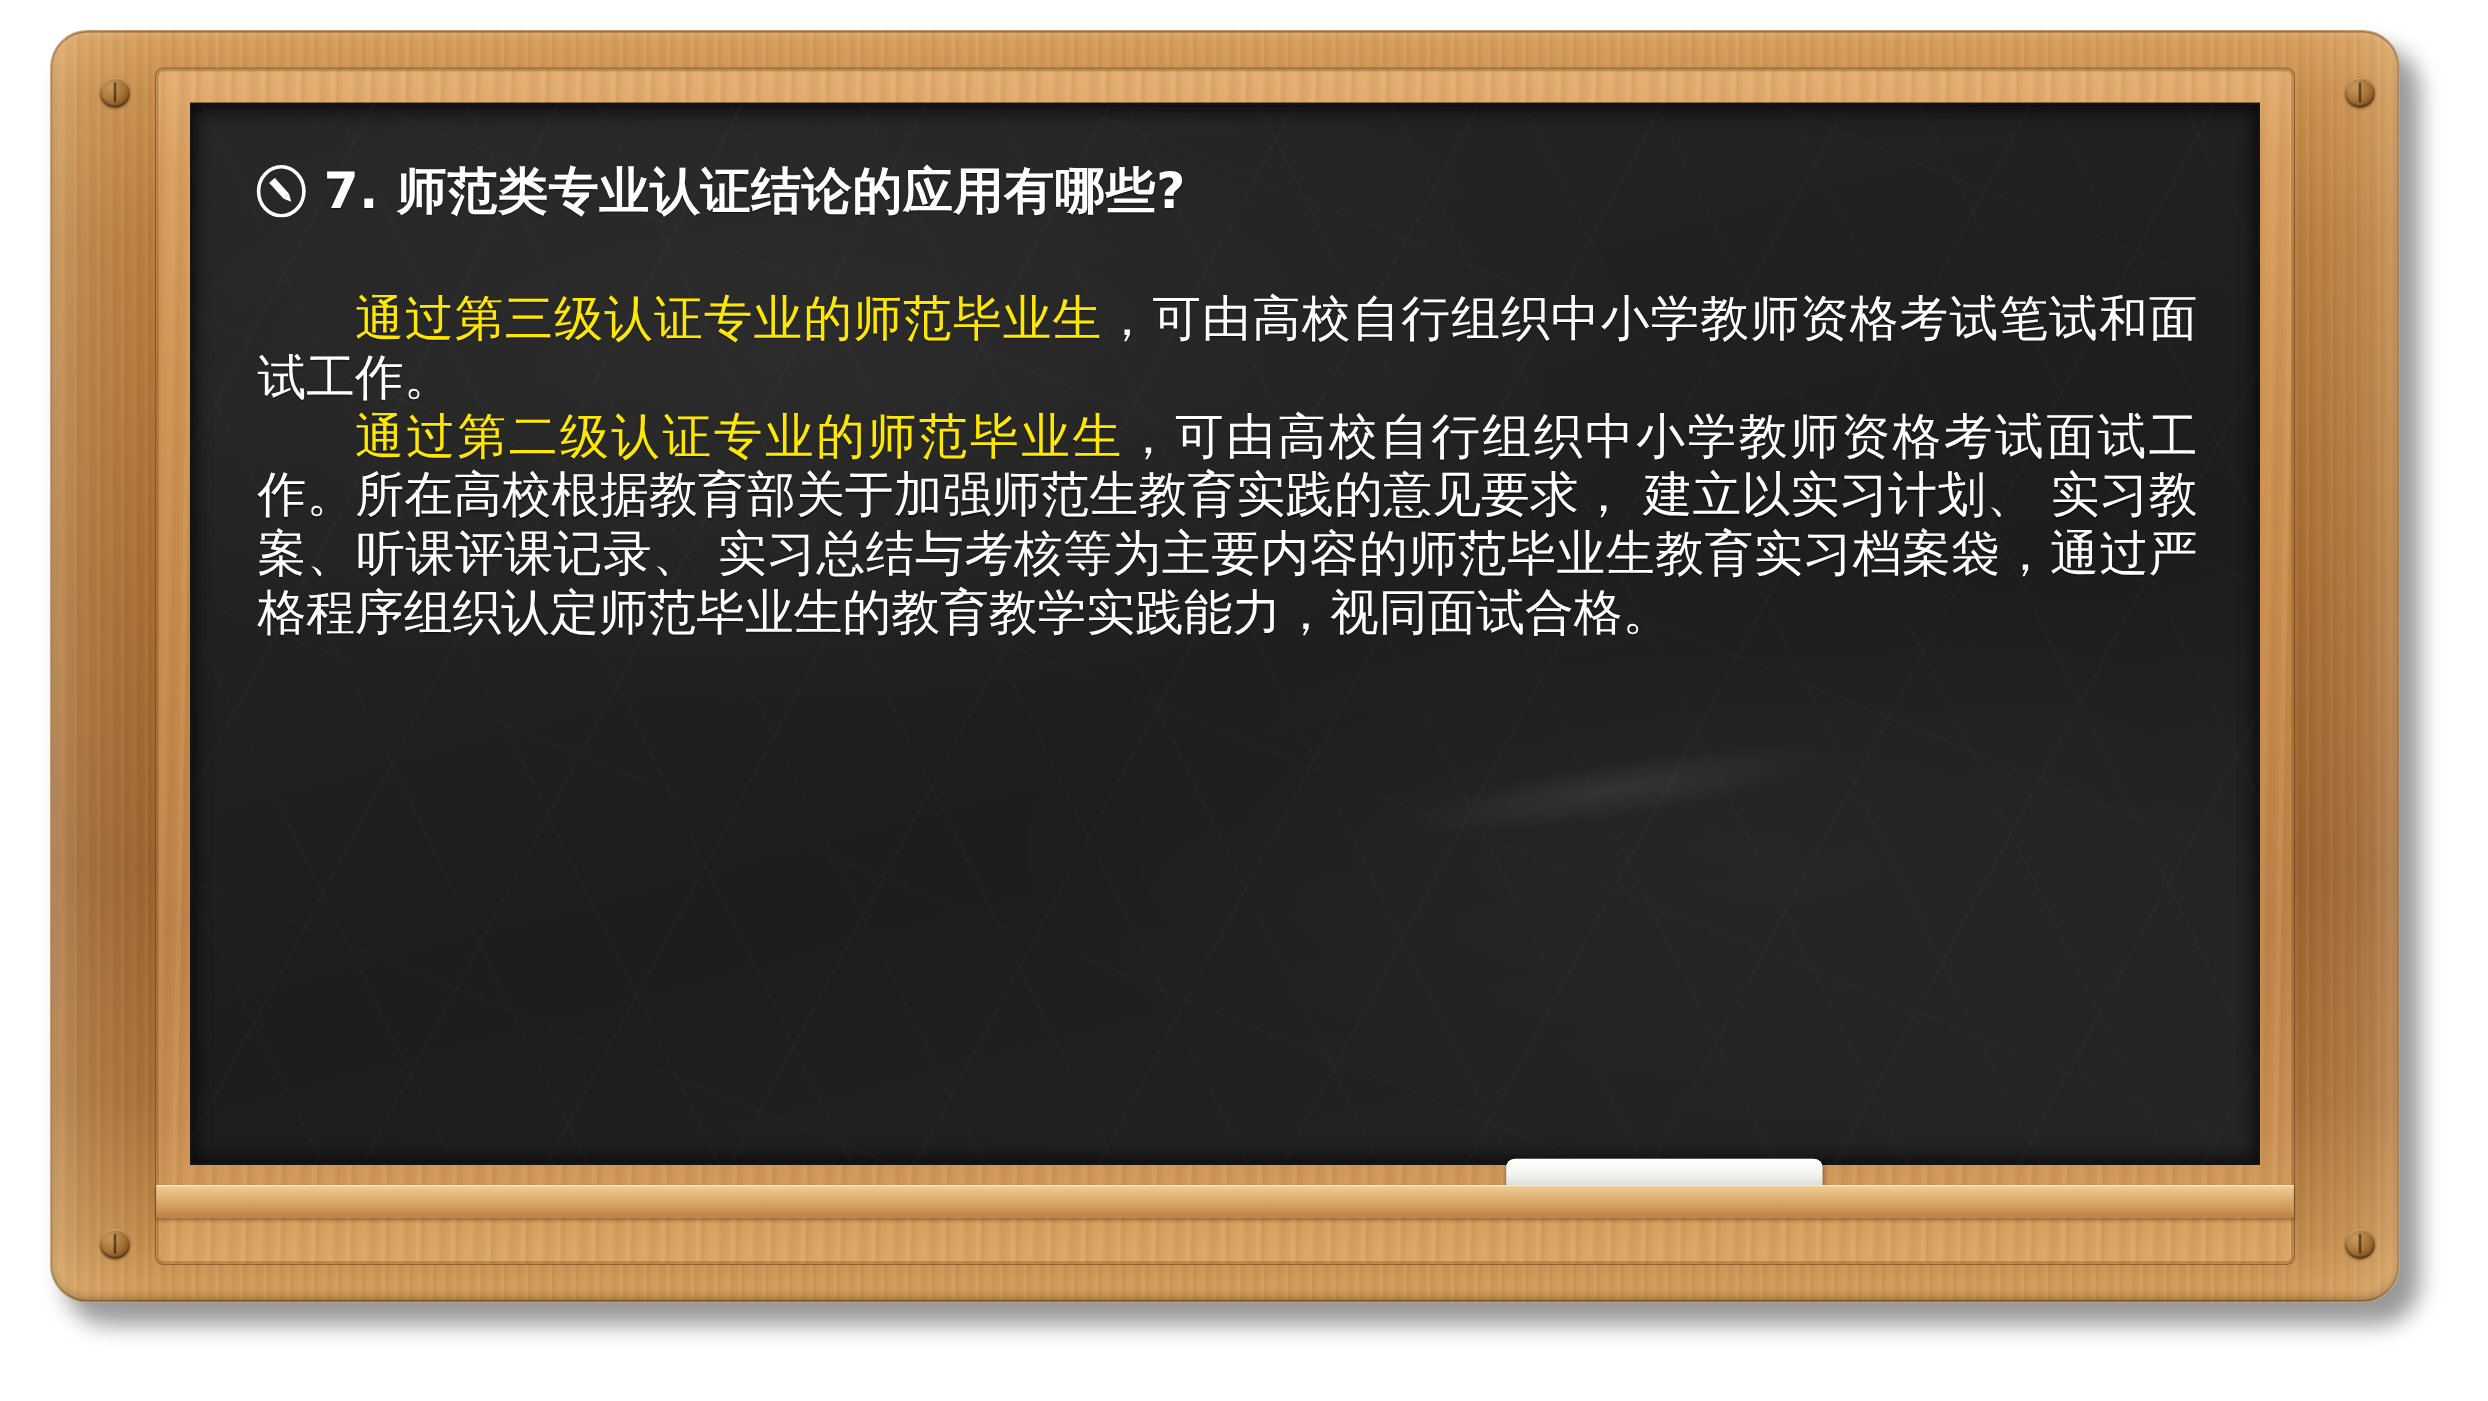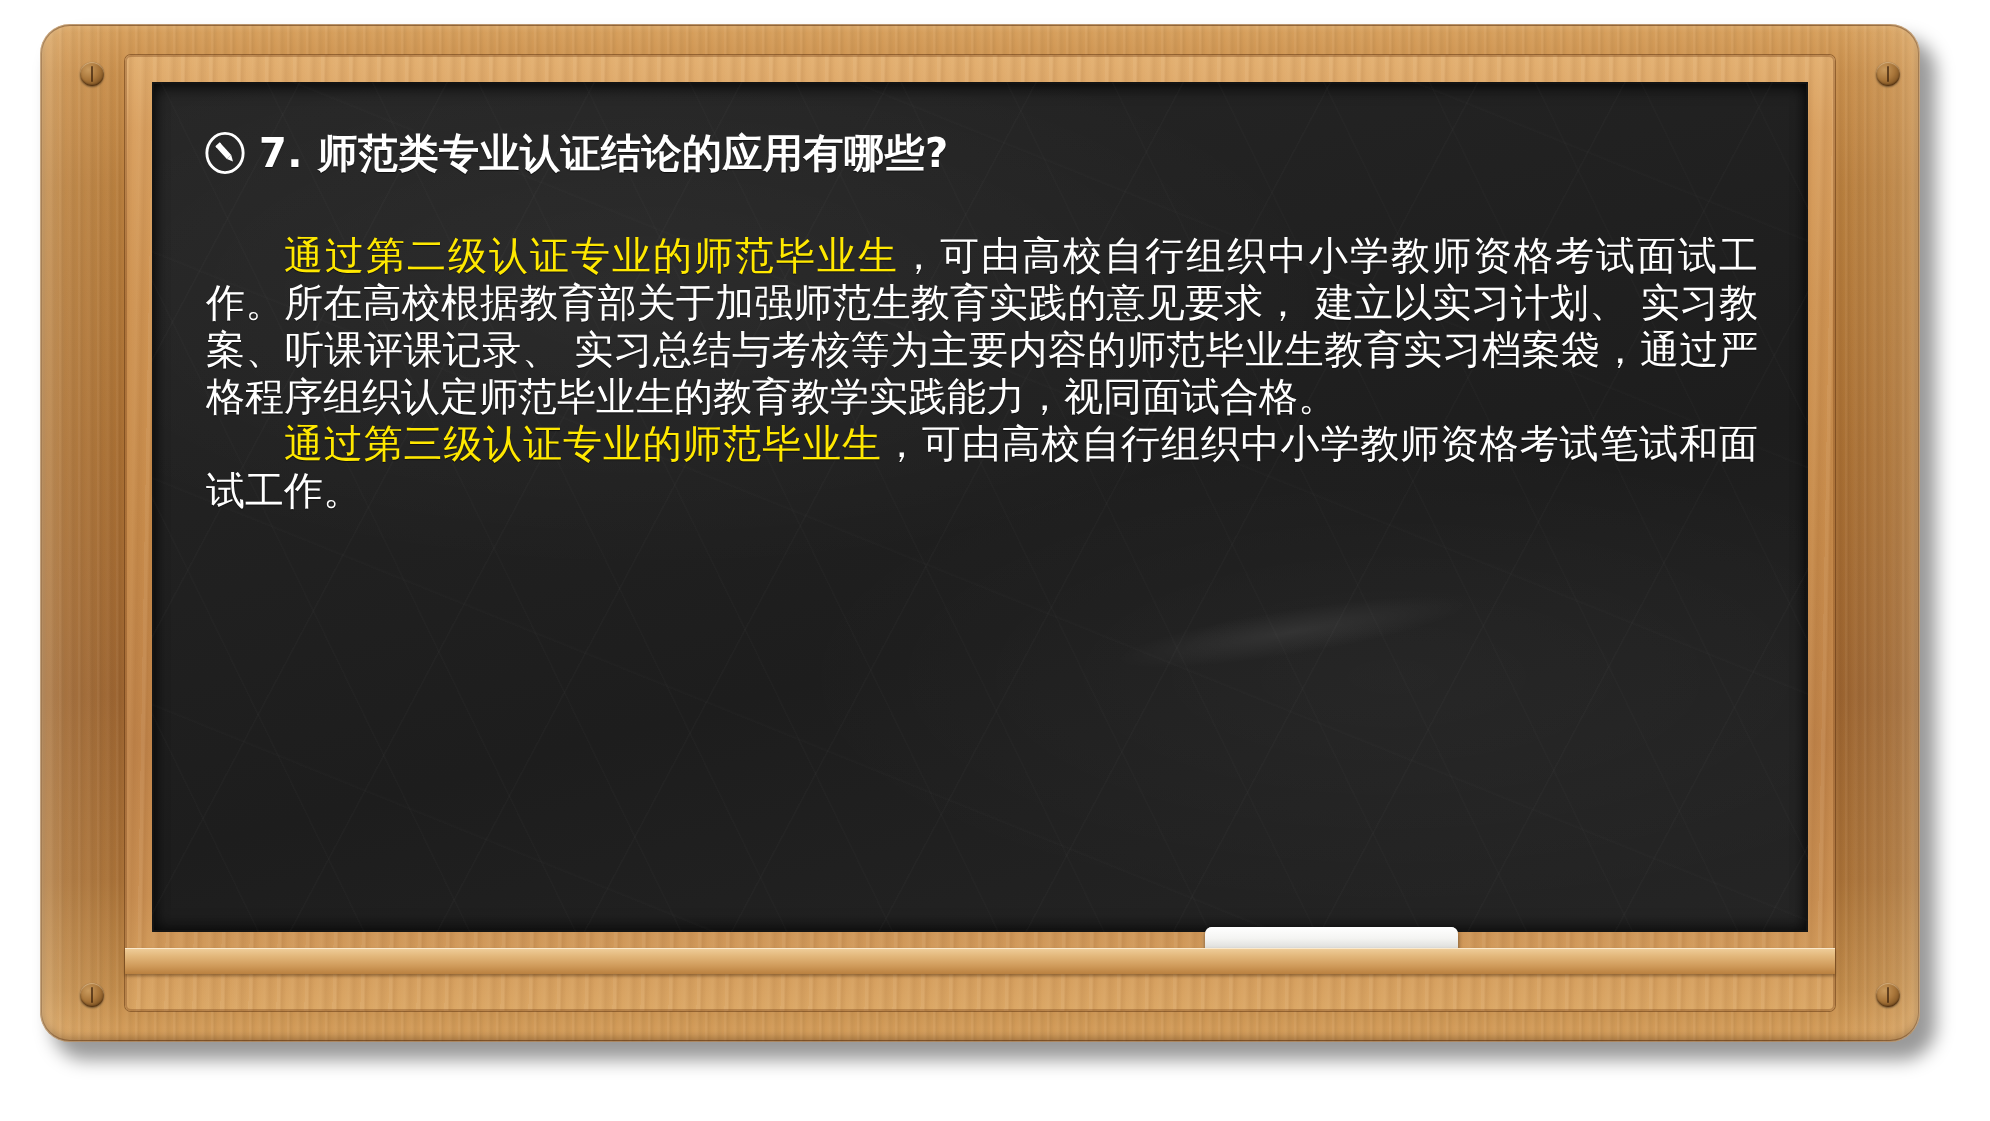--- a/index.html
+++ b/index.html
@@ -305,23 +305,23 @@
             <rect x="19.2" y="10.5" width="6.2" height="17.5" fill="#ffffff"></rect>
             <rect x="19.2" y="10.0" width="6.2" height="2.6" fill="#ffffff"></rect>
             <polygon points="19.2,28.0 25.4,28.0 22.3,34.2" fill="#ffffff"></polygon>
           </g>
         </svg>
         <div class="title-text">7. 师范类专业认证结论的应用有哪些?</div>
       </div>
 
       <div class="body-block">
 
+        <p class="para"><span class="hl">通过第三级认证专业的师范毕业生</span><span>，可由高校自行组织中小学教师资格考试笔试和面试工作。</span></p>
+
         <p class="para"><span class="hl">通过第二级认证专业的师范毕业生</span><span>，可由高校自行组织中小学教师资格考试面试工作。所在高校根据教育部关于加强师范生教育实践的意见要求， 建立以实习计划、 实习教案、听课评课记录、 实习总结与考核等为主要内容的师范毕业生教育实习档案袋，通过严格程序组织认定师范毕业生的教育教学实践能力，视同面试合格。</span></p>
-
-        <p class="para"><span class="hl">通过第三级认证专业的师范毕业生</span><span>，可由高校自行组织中小学教师资格考试笔试和面试工作。</span></p>
 
       </div>
     </div>
   </div>
 
   <div class="chalk"></div>
   <div class="ledge"></div>
 
 </div>
 

